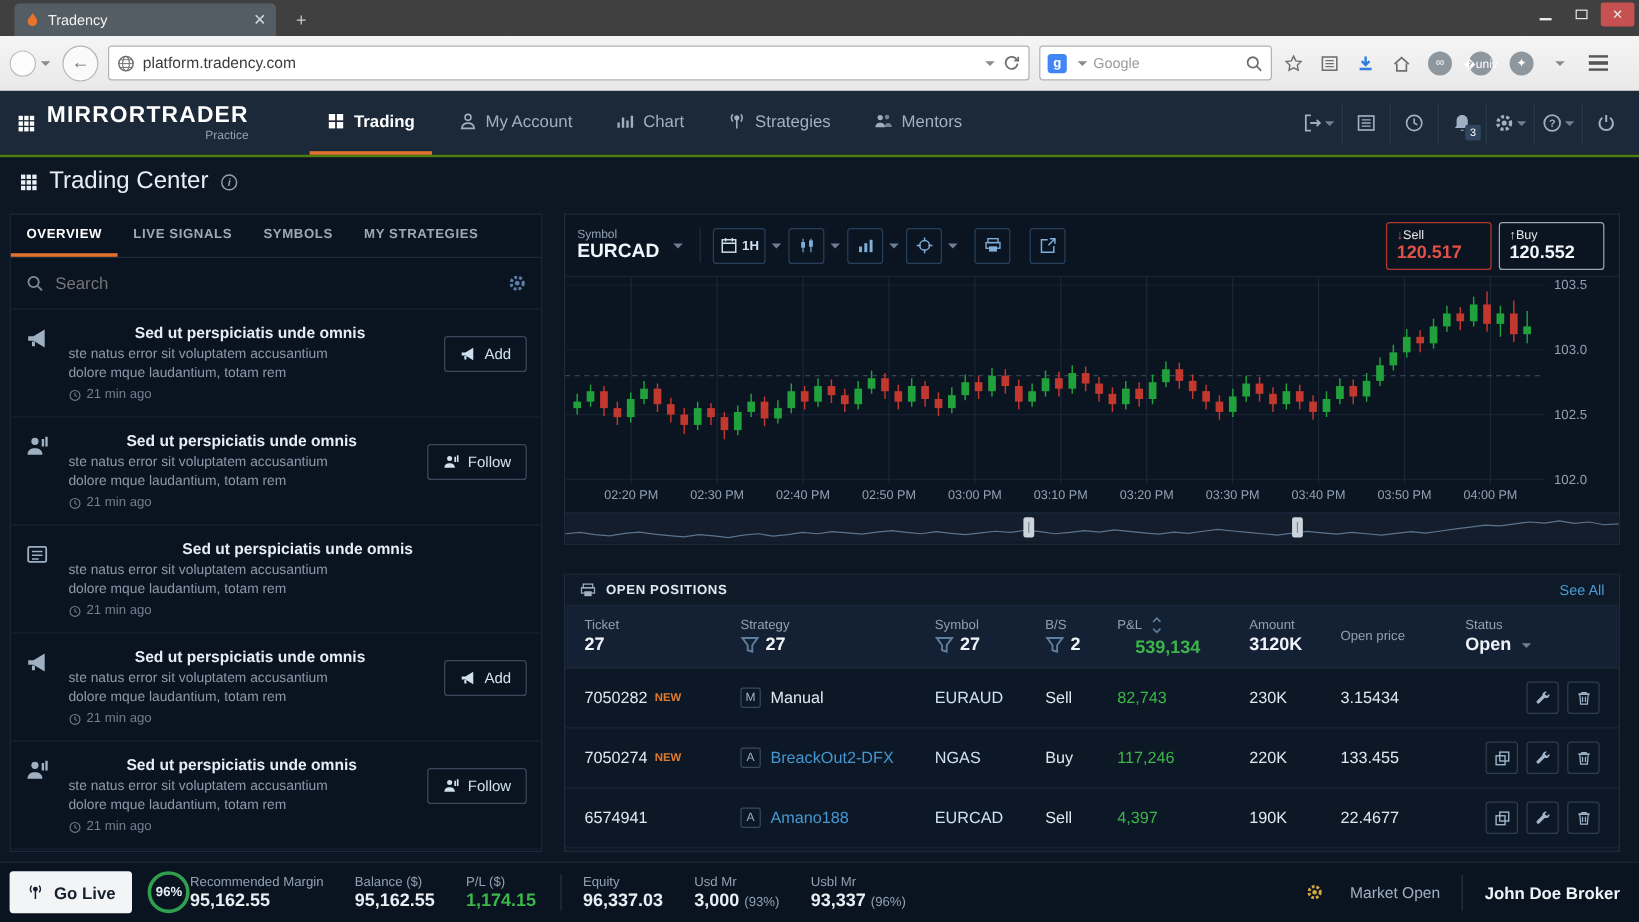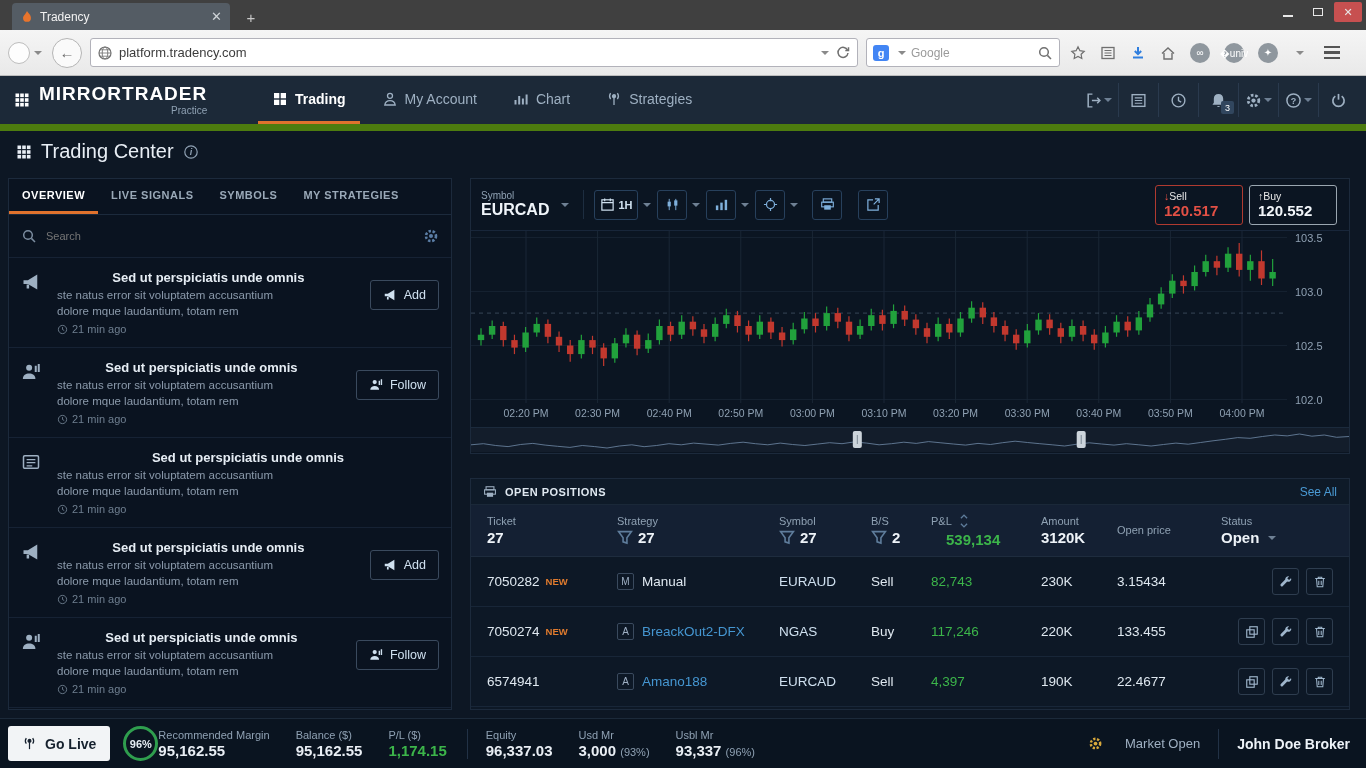--- a/index.html
+++ b/index.html
@@ -30,21 +30,21 @@
   .urlbar input { flex:1; border:none; outline:none; font-size:13px; color:#3c3c3c; font-family:"Liberation Sans",sans-serif; background:transparent; }
   .searchbar { margin-left:8px; width:194px; height:29px; background:#fff; border:1px solid #b2b2ba; border-radius:3px; display:flex; align-items:center; padding:0 6px; gap:5px; }
   .engine-badge { width:16px; height:16px; border-radius:3px; background:#4285f4; color:#fff; font-size:11px; font-weight:bold; display:flex; align-items:center; justify-content:center; }
   .engine-label { flex:1; color:#9a9a9a; font-size:12px; }
   .tb-icons { display:flex; align-items:center; margin-left:10px; gap:14px; color:#6f6f6f; }
   .tb-circle { width:20px; height:20px; border-radius:50%; background:#8f979e; color:#fff; font-size:10px; display:flex; align-items:center; justify-content:center; }
   .hamburger { margin:0 10px 0 6px; display:flex; flex-direction:column; gap:3px; }
   .hamburger span { width:16px; height:2.5px; background:#555; }
 
   
-  .app-header { position:absolute; top:76px; left:0; right:0; height:55px; background:#1c2938; border-bottom:7px solid #4d7c0f; display:flex; align-items:stretch; }
+  .app-header { position:absolute; top:76px; left:0; right:0; height:55px; background:#1c2938; border-bottom:2px solid #4d7c0f; display:flex; align-items:stretch; }
   .logo-wrap { display:flex; align-items:center; gap:9px; padding-left:14px; width:258px; }
   .logo-text { color:#fff; }
   .logo-main { font-size:19px; font-weight:bold; letter-spacing:1px; line-height:19px; }
   .logo-sub { font-size:10px; color:#8fa1b3; text-align:right; margin-top:1px; }
   .main-nav { display:flex; align-items:stretch; gap:8px; }
   .nav-item { display:flex; align-items:center; gap:7px; padding:0 14px; font-size:14px; color:#9eb0c2; border-bottom:3px solid transparent; cursor:pointer; }
   .nav-item.active { color:#fff; border-bottom-color:#e0722d; font-weight:bold; }
   .header-icons { margin-left:auto; display:flex; align-items:center; padding-right:8px; }
   .hicon { position:relative; width:40px; height:34px; display:flex; align-items:center; justify-content:center; color:#9eb0c2; border-left:1px solid #2a3a4e; }
   .hicon:first-child { border-left:none; }
@@ -58,21 +58,21 @@
   .page-title .info svg { width:16px; height:16px; }
 
   .panel { background:#0a1320; border:1px solid #1c2a3c; position:absolute; }
 
   
   .sidebar { left:8px; top:178px; width:444px; height:532px; }
   .side-tabs { height:36px; display:flex; border-bottom:1px solid #1c2a3c; }
   .side-tab { padding:0 13px; display:flex; align-items:center; font-size:11px; font-weight:bold; letter-spacing:.5px; color:#9aa9b8; border-bottom:3px solid transparent; cursor:pointer; }
   .side-tab.active { color:#fff; border-bottom-color:#e0722d; }
   .search-row { height:43px; display:flex; align-items:center; gap:9px; padding:0 12px; border-bottom:1px solid #16industry; border-bottom:1px solid #16industry; border-bottom:1px solid #162234; color:#7c8da0; }
-  .search-row input { flex:1; background:transparent; border:none; outline:none; color:#8b5cf6; font-size:11px; font-family:"Liberation Sans",sans-serif; }
+  .search-row input { flex:1; background:transparent; border:none; outline:none; color:#8b5cf6; font-size:14px; font-family:"Liberation Sans",sans-serif; }
   .search-row .gear { color:#5b7ea6; }
   .card { height:90px; display:flex; padding:12px 12px 0 12px; border-bottom:1px solid #162234; gap:10px; }
   .card-icon { width:26px; color:#9eb0c2; padding-top:2px; }
   .card-icon svg { width:20px; height:20px; }
   .card-body { flex:1; }
   .card-title { color:#e6edf4; font-size:13px; font-weight:bold; margin-bottom:3px;text-align:center; }
   .card-desc { color:#8b9aab; font-size:11.5px; line-height:1.35; width:220px; }
   .card-time { color:#6f7f90; font-size:11px; margin-top:4px; display:flex; align-items:center; gap:4px; }
   .card-time svg { width:11px; height:11px; }
   .card-btn { align-self:flex-start; margin-top:10px; display:flex; align-items:center; gap:7px; border:1px solid #3a4a5e; border-radius:3px; background:transparent; color:#cfe0ef; font-size:12.5px; padding:7px 12px; cursor:pointer; font-family:"Liberation Sans",sans-serif; }
@@ -292,20 +292,31 @@
       </div>
       <div class="nav-item">
         <span class="ic">
           <svg viewBox="0 0 16 16" fill="none" stroke="currentColor" stroke-width="1.3">
             <path d="M8 7v7"></path>
             <circle cx="8" cy="5.2" r="1.5" fill="currentColor"></circle>
             <path d="M4.6 2.2a5.2 5.2 0 0 0 0 6M11.4 2.2a5.2 5.2 0 0 1 0 6"></path>
           </svg>
         </span>
         <span>Strategies</span>
+      </div>
+      <div class="nav-item">
+        <span class="ic">
+          <svg viewBox="0 0 16 16" fill="currentColor">
+            <circle cx="5.5" cy="5" r="2.2"></circle>
+            <path d="M1.5 13c0-2.6 2-3.8 4-3.8s4 1.2 4 3.8z"></path>
+            <circle cx="11.2" cy="4.6" r="1.9" opacity=".65"></circle>
+            <path d="M9 12.8c.2-2.4 1.7-3.4 3.3-3.4 1.4 0 2.7.9 3 3.4z" opacity=".65"></path>
+          </svg>
+        </span>
+        <span>Mentors</span>
       </div>
     </nav>
   <div class="header-icons">
     <span class="hicon">
         <span class="ic">
           <svg viewBox="0 0 16 16" fill="none" stroke="currentColor" stroke-width="1.4">
             <path d="M7 2H3v12h4"></path>
             <path d="M6.5 8H14M11.5 5.5L14 8l-2.5 2.5"></path>
           </svg>
         </span>

